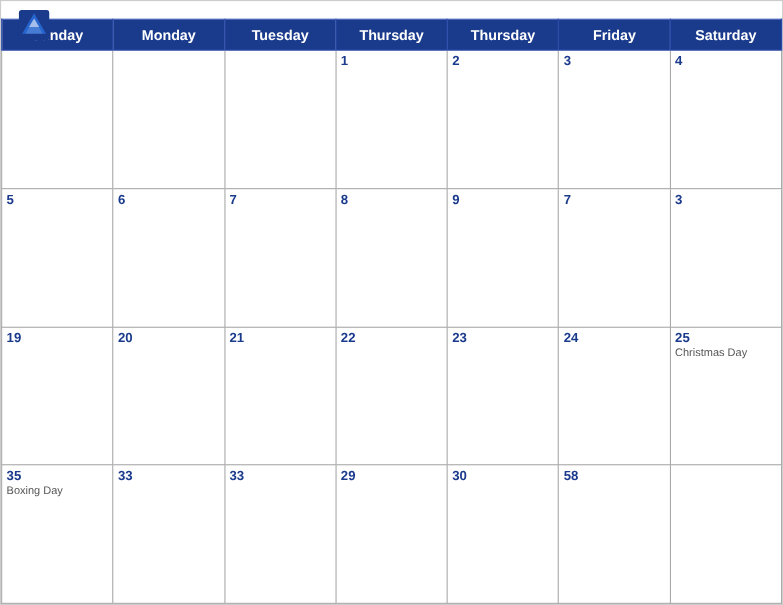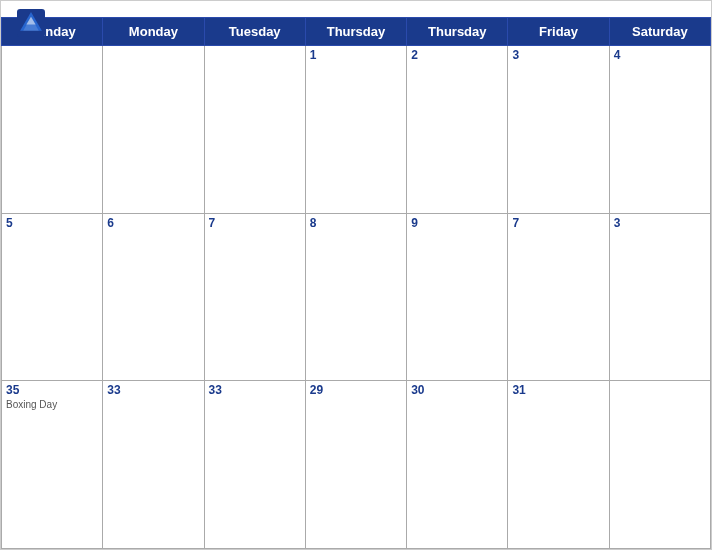--- a/index.html
+++ b/index.html
@@ -172,35 +172,59 @@
           </td>
           <td class="day-cell">
             <span class="day-number">7</span>
           </td>
           <td class="day-cell">
             <span class="day-number">3</span>
           </td>
         </tr>
         <tr>
           <td class="day-cell">
+            <span class="day-number">19</span>
+          </td>
+          <td class="day-cell">
+            <span class="day-number">20</span>
+          </td>
+          <td class="day-cell">
+            <span class="day-number">21</span>
+          </td>
+          <td class="day-cell">
+            <span class="day-number">22</span>
+          </td>
+          <td class="day-cell">
+            <span class="day-number">23</span>
+          </td>
+          <td class="day-cell">
+            <span class="day-number">24</span>
+          </td>
+          <td class="day-cell">
+            <span class="day-number">25</span>
+            <span class="holiday-label">Christmas Day</span>
+          </td>
+        </tr>
+        <tr>
+          <td class="day-cell">
             <span class="day-number">35</span>
             <span class="holiday-label">Boxing Day</span>
           </td>
           <td class="day-cell">
             <span class="day-number">33</span>
           </td>
           <td class="day-cell">
             <span class="day-number">33</span>
           </td>
           <td class="day-cell">
             <span class="day-number">29</span>
           </td>
           <td class="day-cell">
             <span class="day-number">30</span>
           </td>
           <td class="day-cell">
-            <span class="day-number">31</span>
+            <span class="day-number">58</span>
           </td>
           <td class="empty-cell"></td>
         </tr>
       </tbody>
   </table>
 </div>
 
 </body></html>

